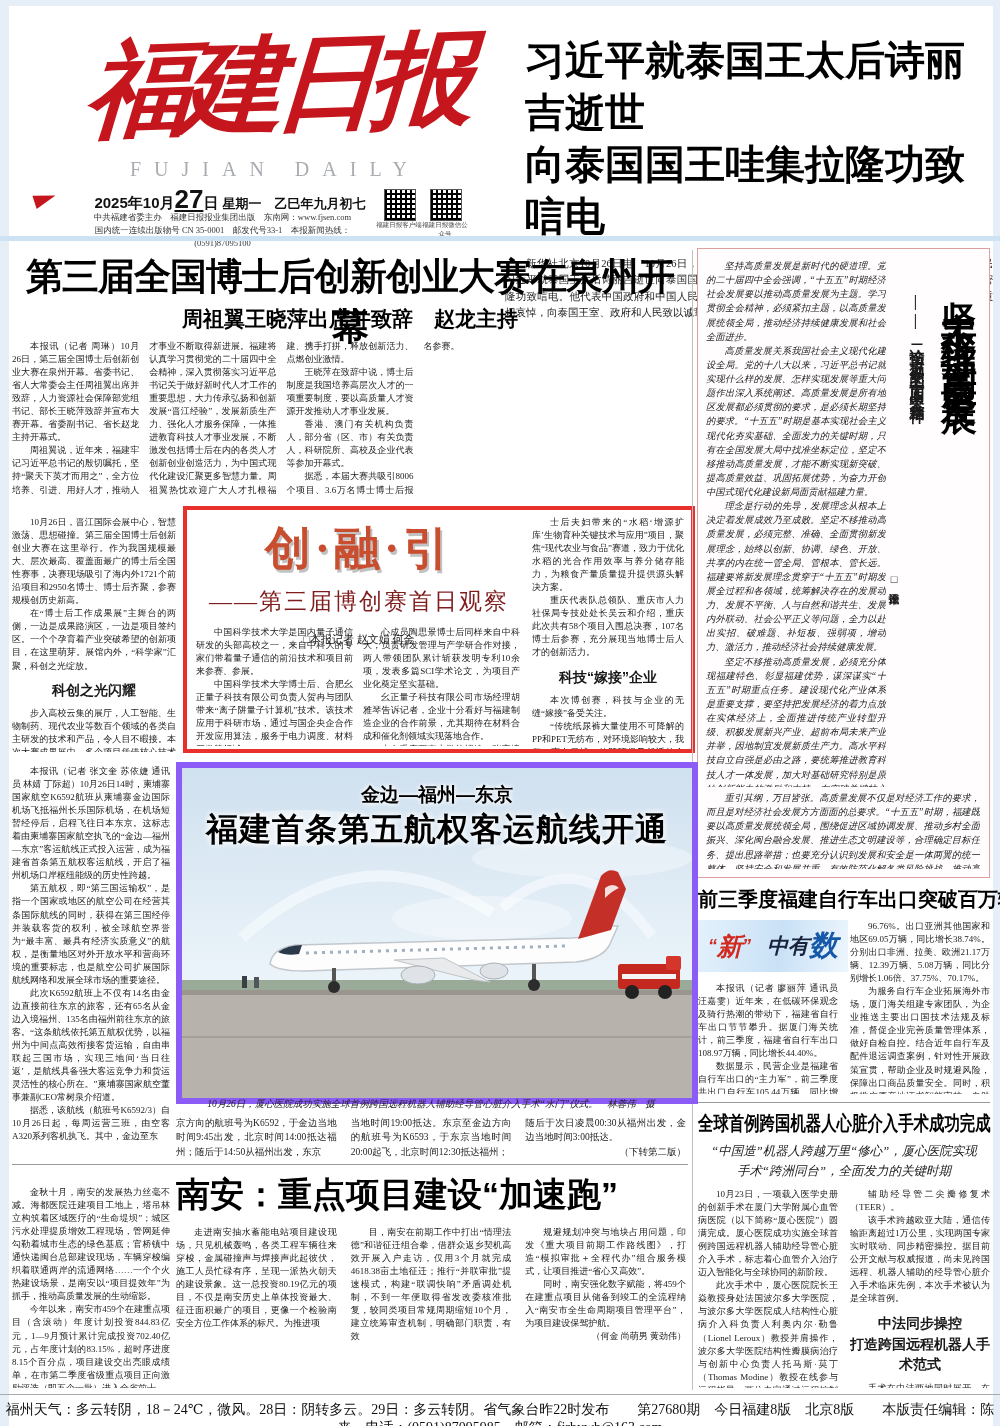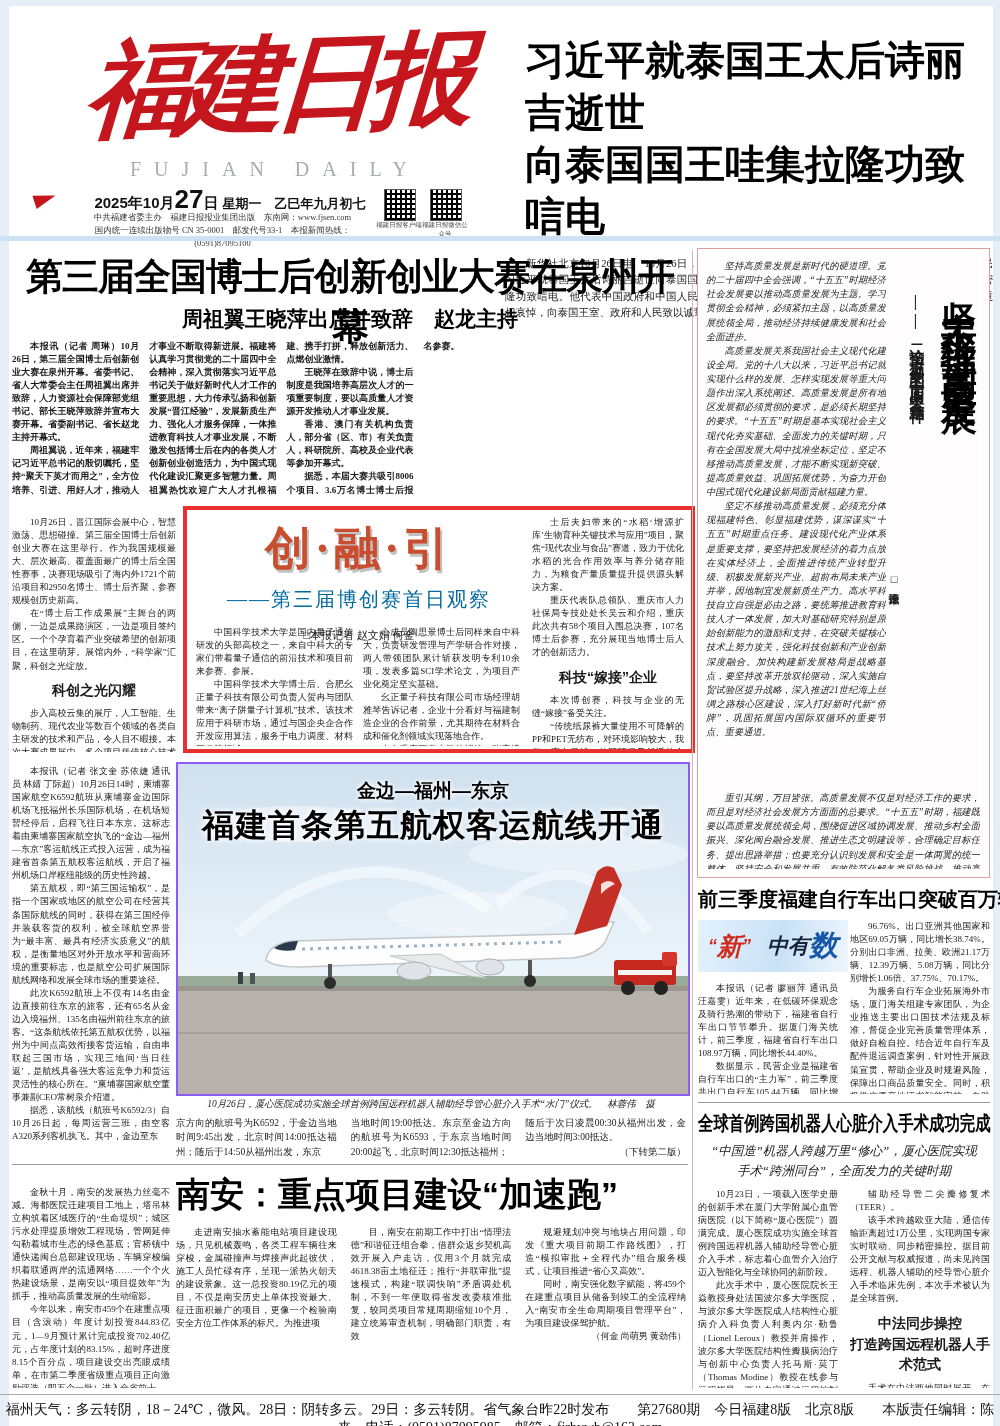--- a/index.html
+++ b/index.html
@@ -14,21 +14,21 @@
   .bt10 p{margin:0;text-indent:2em;}
   .ov{overflow:hidden;}
   
   .m-title{font-size:104px;font-weight:bold;font-style:italic;color:#c5161d;
            letter-spacing:-10px;text-align:center;line-height:150px;
            transform:skewX(-5deg) rotate(-2deg);}
   .m-en{font-size:20px;letter-spacing:13px;color:#a9adb2;text-align:center;
         font-family:"Liberation Serif",serif;}
   .m-date{font-family:"Liberation Sans",sans-serif;font-weight:bold;font-size:15px;
           text-align:center;color:#111;}
-  .m-date .day{font-size:26px;}
+  .m-date .day{font-size:26px;text-decoration:underline;}
   .m-org{font-size:8.5px;line-height:1.5;text-align:center;color:#333;}
   .qr{width:30px;height:30px;border:1px solid #555;
       background-image:repeating-linear-gradient(0deg,#000 0 2px,transparent 2px 5px),
                        repeating-linear-gradient(90deg,#000 0 2px,#fff 2px 5px);}
   .qr-label{font-size:6.5px;text-align:center;color:#444;width:46px;}
   
   .ts-h{font-size:40px;line-height:52px;letter-spacing:0px;margin-left:20px;}
   
   .ed-box{border:1px solid #dca0a0;background:#fffdfd;}
   .ed-vert{writing-mode:vertical-rl;}
@@ -36,27 +36,27 @@
             letter-spacing:10px;color:#000;}
   .ed-sub{font-weight:bold;font-size:15px;letter-spacing:4px;margin-top:22px;
           margin-left:4px;margin-right:8px;}
   .ed-by{font-size:11px;margin-top:300px;margin-right:6px;}
   .ed-text{font-size:9.3px;line-height:1.52;font-style:italic;text-align:justify;}
   .ed-text p{margin:0;text-indent:2em;}
   
   .red-box{border:4px solid #e8312c;}
   .f-title{font-size:46px;font-weight:bold;color:#c94e2f;letter-spacing:4px;
            text-shadow:2px 3px 0 rgba(120,120,120,.45);}
-  .f-sub{font-size:20px;letter-spacing:2px;color:#0369a1;margin-top:6px;}
+  .f-sub{font-size:23px;letter-spacing:2px;color:#7f1d1d;margin-top:6px;}
   .f-by{font-size:11px;color:#222;margin-top:15px;}
   .col-sub{font-weight:bold;font-size:14px;text-align:center;margin:7px 0;text-indent:0 !important;
            font-family:"Liberation Sans",sans-serif;}
   .note-r{text-align:right;text-indent:0 !important;}
   
-  .photo{border:2px solid #8b5cf6;background:#dcebf5;}
+  .photo{border:6px solid #8b5cf6;background:#dcebf5;}
   .ph-kicker{font-size:19px;text-align:center;text-shadow:0 0 5px #fff,0 0 5px #fff;}
   .ph-head{font-size:32px;text-align:center;letter-spacing:1px;
            text-shadow:0 0 6px #fff,0 0 6px #fff;}
   .caption{font-size:9.5px;text-align:center;font-style:italic;color:#222;}
   .flexcols{display:flex;gap:14px;}
   .flexcols>div{flex:1;}
   
   .bk-logo{background:linear-gradient(100deg,#e4f1fc,#c9e1f6 55%,#eef6fd);
            display:flex;align-items:center;justify-content:center;
            font-family:"Liberation Sans",sans-serif;font-weight:bold;font-style:italic;}
@@ -103,21 +103,21 @@
       <div class="bt10 ov" style="flex:1;height:78px;">
           <p>习近平指出，诗丽吉王太后在泰国王室和人民心中享有崇高威望，她心系中泰友好，曾代表普密蓬国王访华，为弘扬“中泰一家亲”特殊情谊作出重要贡献。我们将永远缅怀她。</p>
         </div>
     </div>
   </div>
 
   <div class="abs" style="left:0;top:236px;width:1000px;height:5px;background:#cde2f2;"></div>
 
   <div class="abs hdg" style="left:12px;top:252px;width:676px;font-size:37px;text-align:center;letter-spacing:-1px;">第三届全国博士后创新创业大赛在泉州开幕</div>
   <div class="abs hdg" style="left:12px;top:305px;width:676px;font-size:21px;text-align:center;">周祖翼王晓萍出席并致辞　赵龙主持</div>
-  <div class="abs bt ov" style="left:12px;top:340px;width:676px;height:166px;column-count:5;column-gap:10px;column-fill:auto;font-weight:bold;">
+  <div class="abs bt ov" style="left:12px;top:340px;width:676px;height:166px;column-count:5;column-gap:10px;column-fill:auto;">
     <p>本报讯（记者 周琳）10月26日，第三届全国博士后创新创业大赛在泉州开幕。省委书记、省人大常委会主任周祖翼出席并致辞，人力资源社会保障部党组书记、部长王晓萍致辞并宣布大赛开幕。省委副书记、省长赵龙主持开幕式。</p>
     <p>周祖翼说，近年来，福建牢记习近平总书记的殷切嘱托，坚持“聚天下英才而用之”，全方位培养、引进、用好人才，推动人才事业不断取得新进展。福建将认真学习贯彻党的二十届四中全会精神，深入贯彻落实习近平总书记关于做好新时代人才工作的重要思想，大力传承弘扬和创新发展“晋江经验”，发展新质生产力、强化人才服务保障，一体推进教育科技人才事业发展，不断激发包括博士后在内的各类人才创新创业创造活力，为中国式现代化建设汇聚更多智慧力量。周祖翼热忱欢迎广大人才扎根福建、携手打拼，释放创新活力、点燃创业激情。</p>
     <p>王晓萍在致辞中说，博士后制度是我国培养高层次人才的一项重要制度，要以高质量人才资源开发推动人才事业发展。</p>
     <p>香港、澳门有关机构负责人，部分省（区、市）有关负责人，科研院所、高校及企业代表等参加开幕式。</p>
     <p>据悉，本届大赛共吸引8006个项目、3.6万名博士博士后报名参赛。</p>
   </div>
 
   <div class="abs bt ov" style="left:12px;top:516px;width:164px;height:236px;">
     <p>10月26日，晋江国际会展中心，智慧激荡、思想碰撞。第三届全国博士后创新创业大赛在这里举行。作为我国规模最大、层次最高、覆盖面最广的博士后全国性赛事，决赛现场吸引了海内外1721个前沿项目和2950名博士、博士后齐聚，参赛规模创历史新高。</p>
     <p>在“博士后工作成果展”主舞台的两侧，一边是成果路演区，一边是项目签约区。一个个孕育着产业突破希望的创新项目，在这里萌芽。展馆内外，“科学家”汇聚，科创之光绽放。</p>
@@ -153,20 +153,21 @@
 
   <div class="abs ed-box" style="left:697px;top:248px;width:291px;height:628px;">
     <div class="ed-vert abs" style="top:24px;right:6px;height:530px;">
       <div class="ed-title">坚定不移推动高质量发展</div>
       <div class="ed-sub">——二论学习贯彻党的二十届四中全会精神</div>
       <div class="ed-by">□本报评论员</div>
     </div>
     <div class="ed-text abs ov" style="left:8px;top:10px;width:180px;height:528px;">
       <p>坚持高质量发展是新时代的硬道理。党的二十届四中全会强调，“十五五”时期经济社会发展要以推动高质量发展为主题。学习贯彻全会精神，必须紧扣主题，以高质量发展统领全局，推动经济持续健康发展和社会全面进步。</p>
       <p>高质量发展关系我国社会主义现代化建设全局。党的十八大以来，习近平总书记就实现什么样的发展、怎样实现发展等重大问题作出深入系统阐述。高质量发展是所有地区发展都必须贯彻的要求，是必须长期坚持的要求。“十五五”时期是基本实现社会主义现代化夯实基础、全面发力的关键时期，只有在全国发展大局中找准坐标定位，坚定不移推动高质量发展，才能不断实现新突破、提高质量效益、巩固拓展优势，为奋力开创中国式现代化建设新局面贡献福建力量。</p>
+      <p>理念是行动的先导，发展理念从根本上决定着发展成效乃至成败。坚定不移推动高质量发展，必须完整、准确、全面贯彻新发展理念，始终以创新、协调、绿色、开放、共享的内在统一管全局、管根本、管长远。福建要将新发展理念贯穿于“十五五”时期发展全过程和各领域，统筹解决存在的发展动力、发展不平衡、人与自然和谐共生、发展内外联动、社会公平正义等问题，全力以赴出实招、破难题、补短板、强弱项，增动力、激活力，推动经济社会持续健康发展。</p>
       <p>坚定不移推动高质量发展，必须充分体现福建特色、彰显福建优势，谋深谋实“十五五”时期重点任务。建设现代化产业体系是重要支撑，要坚持把发展经济的着力点放在实体经济上，全面推进传统产业转型升级、积极发展新兴产业、超前布局未来产业并举，因地制宜发展新质生产力。高水平科技自立自强是必由之路，要统筹推进教育科技人才一体发展，加大对基础研究特别是原始创新能力的激励和支持，在突破关键核心技术上努力攻关，强化科技创新和产业创新深度融合。加快构建新发展格局是战略基点，要坚持改革开放双轮驱动，深入实施自贸试验区提升战略，深入推进21世纪海上丝绸之路核心区建设，深入打好新时代新“侨牌”，巩固拓展国内国际双循环的重要节点、重要通道。</p>
     </div>
     <div class="ed-text abs ov" style="left:8px;top:542px;width:274px;height:78px;">
       <p>重引其纲，万目皆张。高质量发展不仅是对经济工作的要求，而且是对经济社会发展方方面面的总要求。“十五五”时期，福建既要以高质量发展统领全局，围绕促进区域协调发展、推动乡村全面振兴、深化闽台融合发展、推进生态文明建设等，合理确定目标任务、提出思路举措；也要充分认识到发展和安全是一体两翼的统一整体，坚持安全和发展并重，有效防范化解各类风险挑战，推动高质量发展和高水平安全良性互动，以新安全格局保障新发展格局。</p>
 
     </div>
   </div>
 
   <div class="abs" style="left:692px;top:250px;width:1px;height:1140px;background:#bfbfbf;"></div>
 

